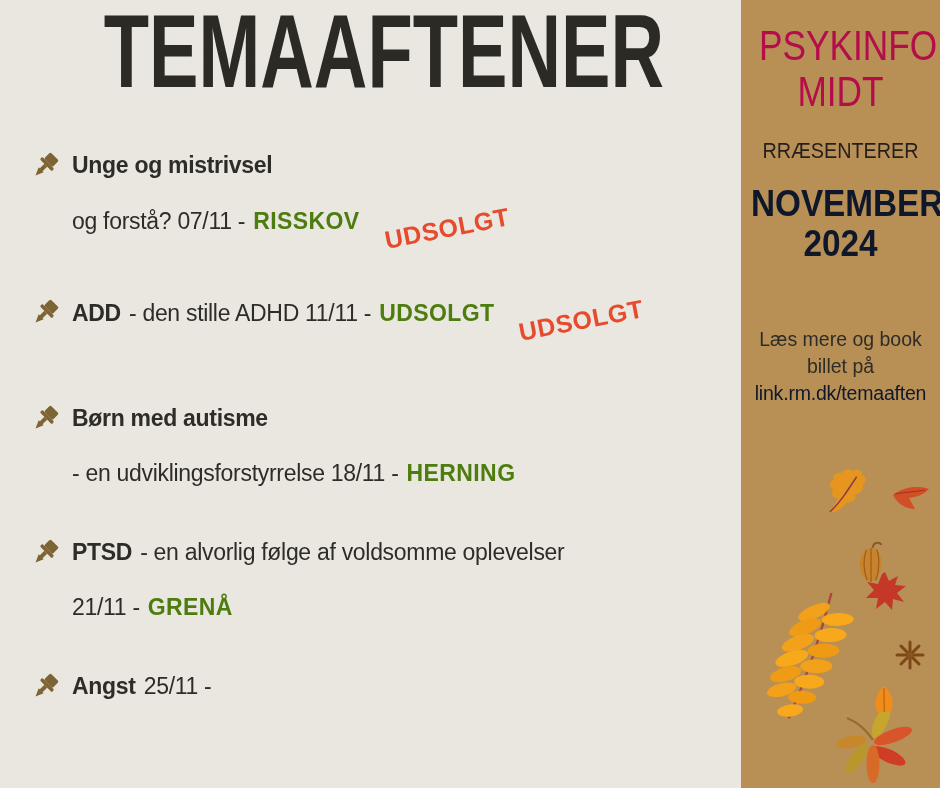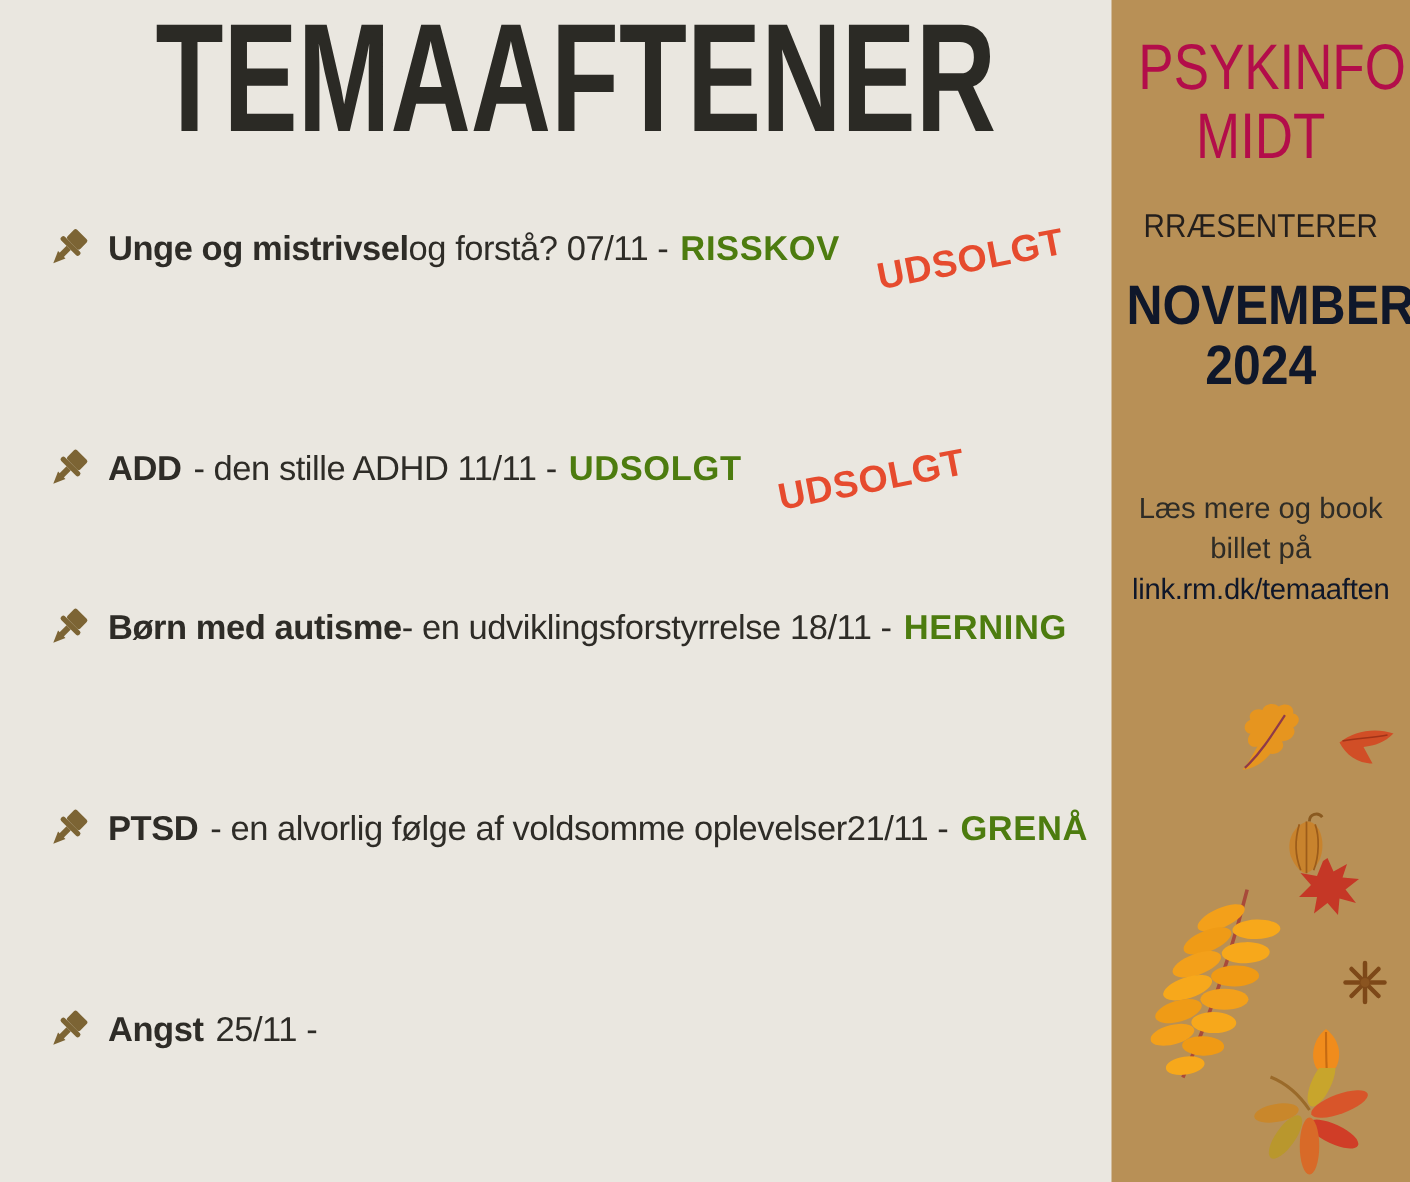--- a/index.html
+++ b/index.html
@@ -12,21 +12,21 @@
   
   .main{position:absolute;left:0;top:0;width:893px;height:788px;}
   .title{
     position:absolute;top:4px;left:0;width:741px;margin:0;
     text-align:center;font-size:103px;line-height:95px;font-weight:700;
     color:#2b2a25;transform:scaleX(0.72);transform-origin:50% 50%;
     white-space:nowrap;
   }
   .event{position:absolute;left:26px;display:flex;gap:10px;}
   .pin{flex:0 0 36px;margin-top:1px;}
-  .etext{display:flex;flex-direction:row;}
+  .etext{display:flex;flex-direction:column;gap:20px;}
   .line{
     display:flex;gap:8px;align-items:baseline;white-space:nowrap;
     font-size:23px;line-height:35px;letter-spacing:-0.3px;font-weight:400;
   }
   .b{font-weight:700;}
   .loc{font-weight:700;color:#4d7c0f;letter-spacing:0.4px;}
   .badge{
     font-weight:700;color:#e64b2e;font-size:25px;letter-spacing:0.6px;
     display:inline-block;margin-left:16px;
     transform:translateY(8px) rotate(-11deg);

